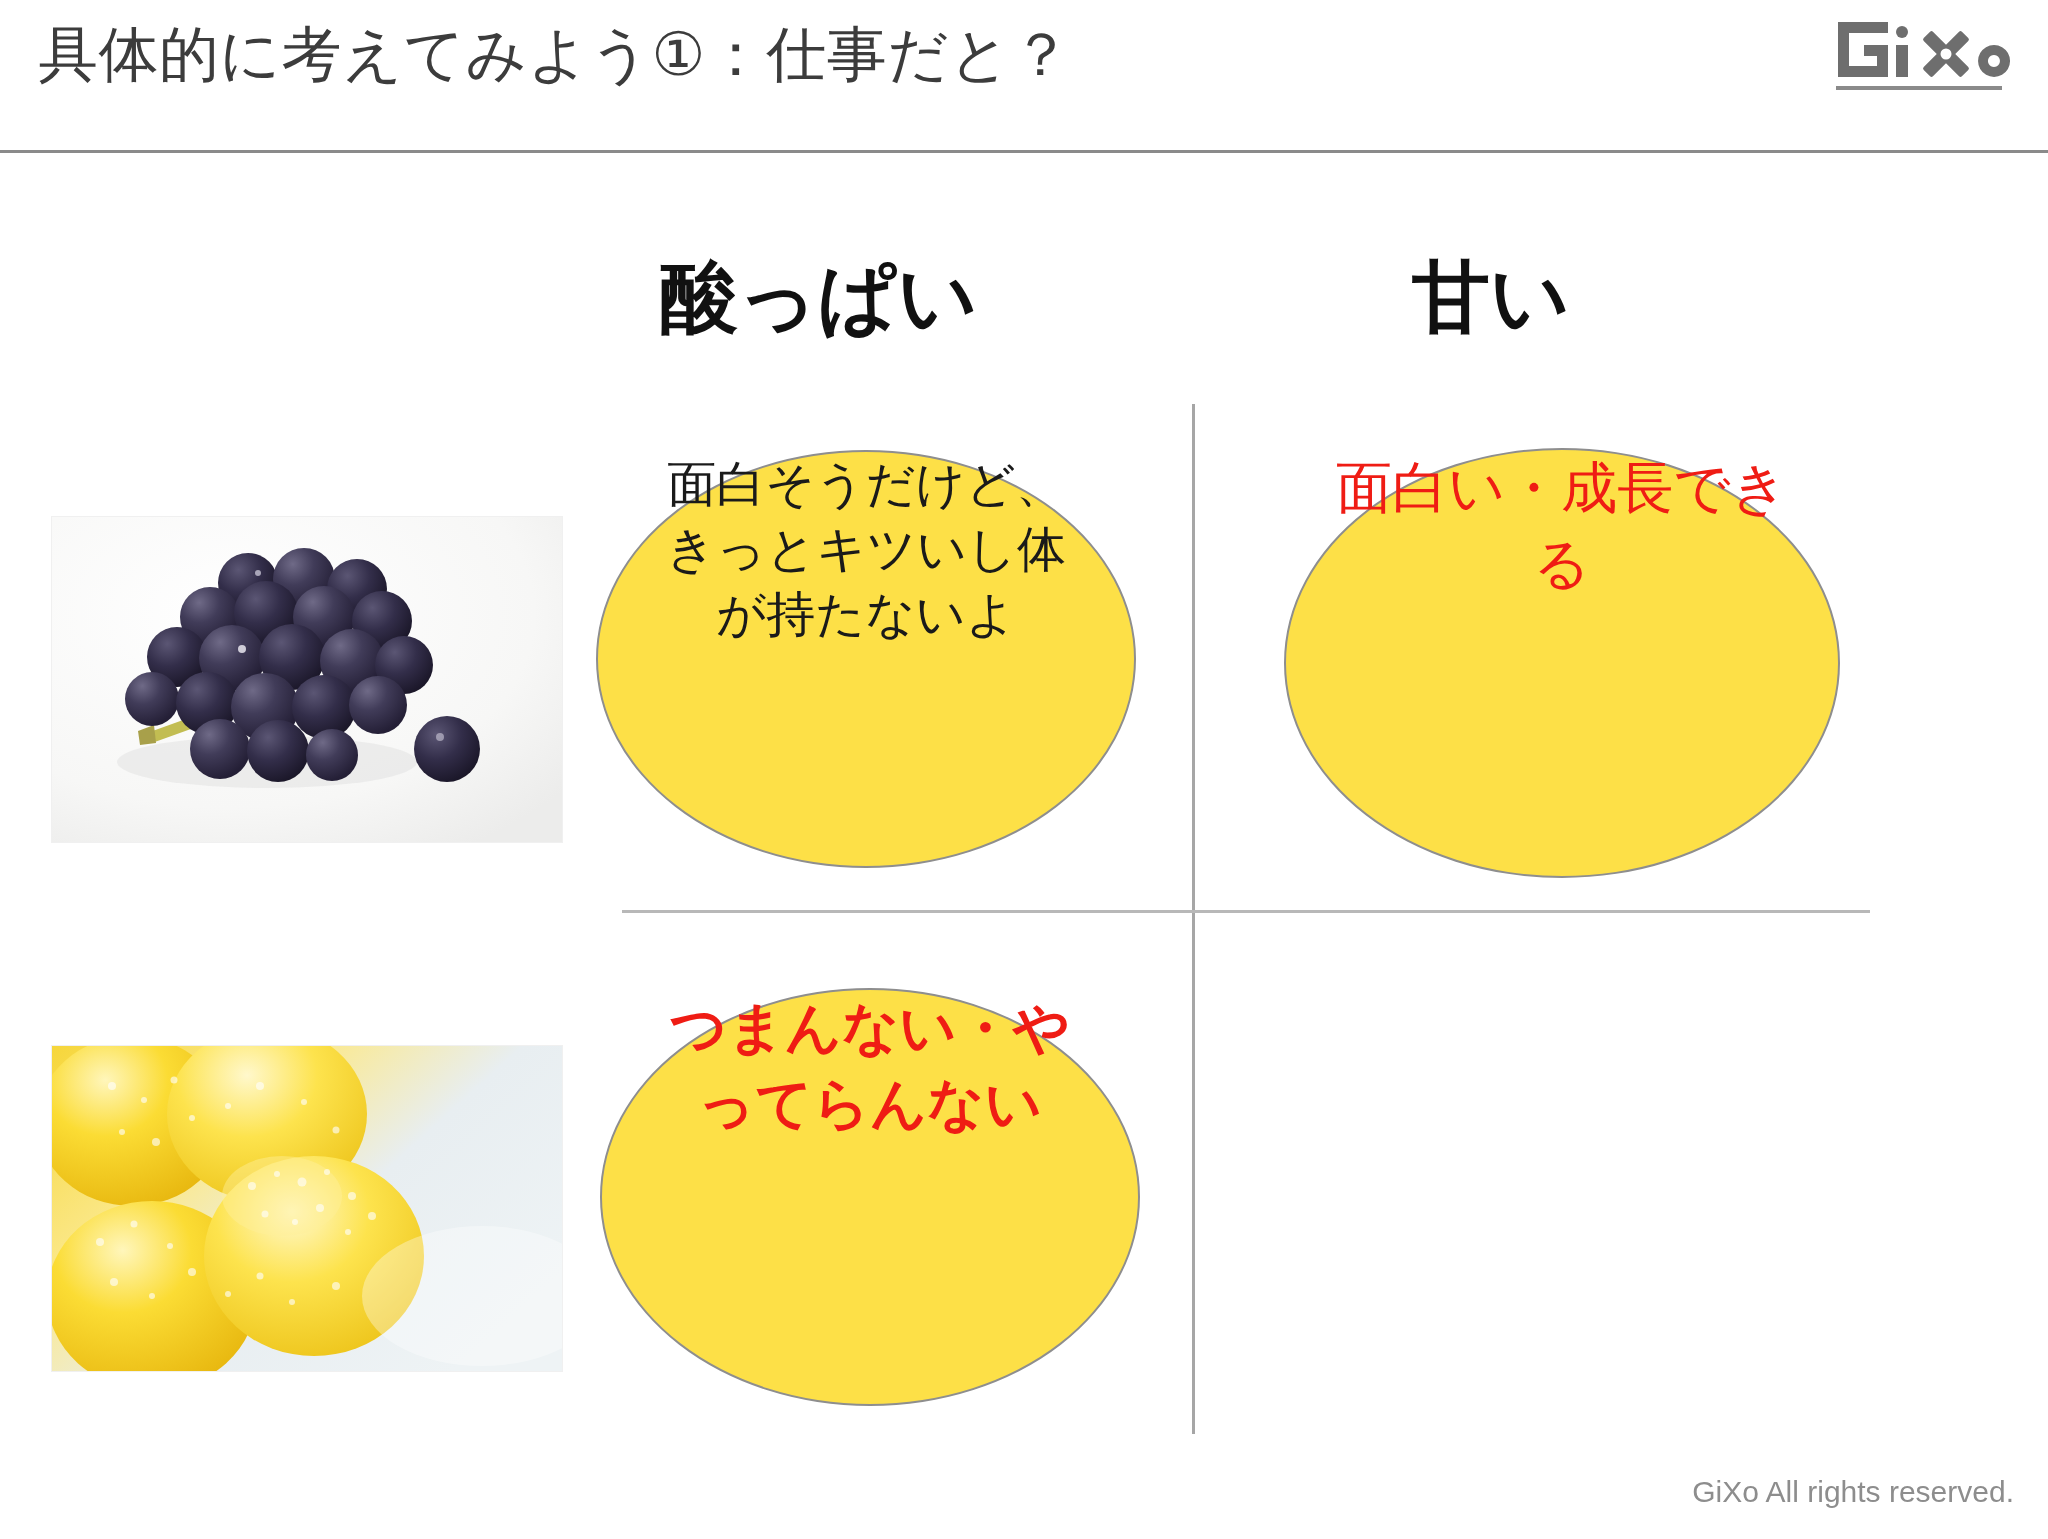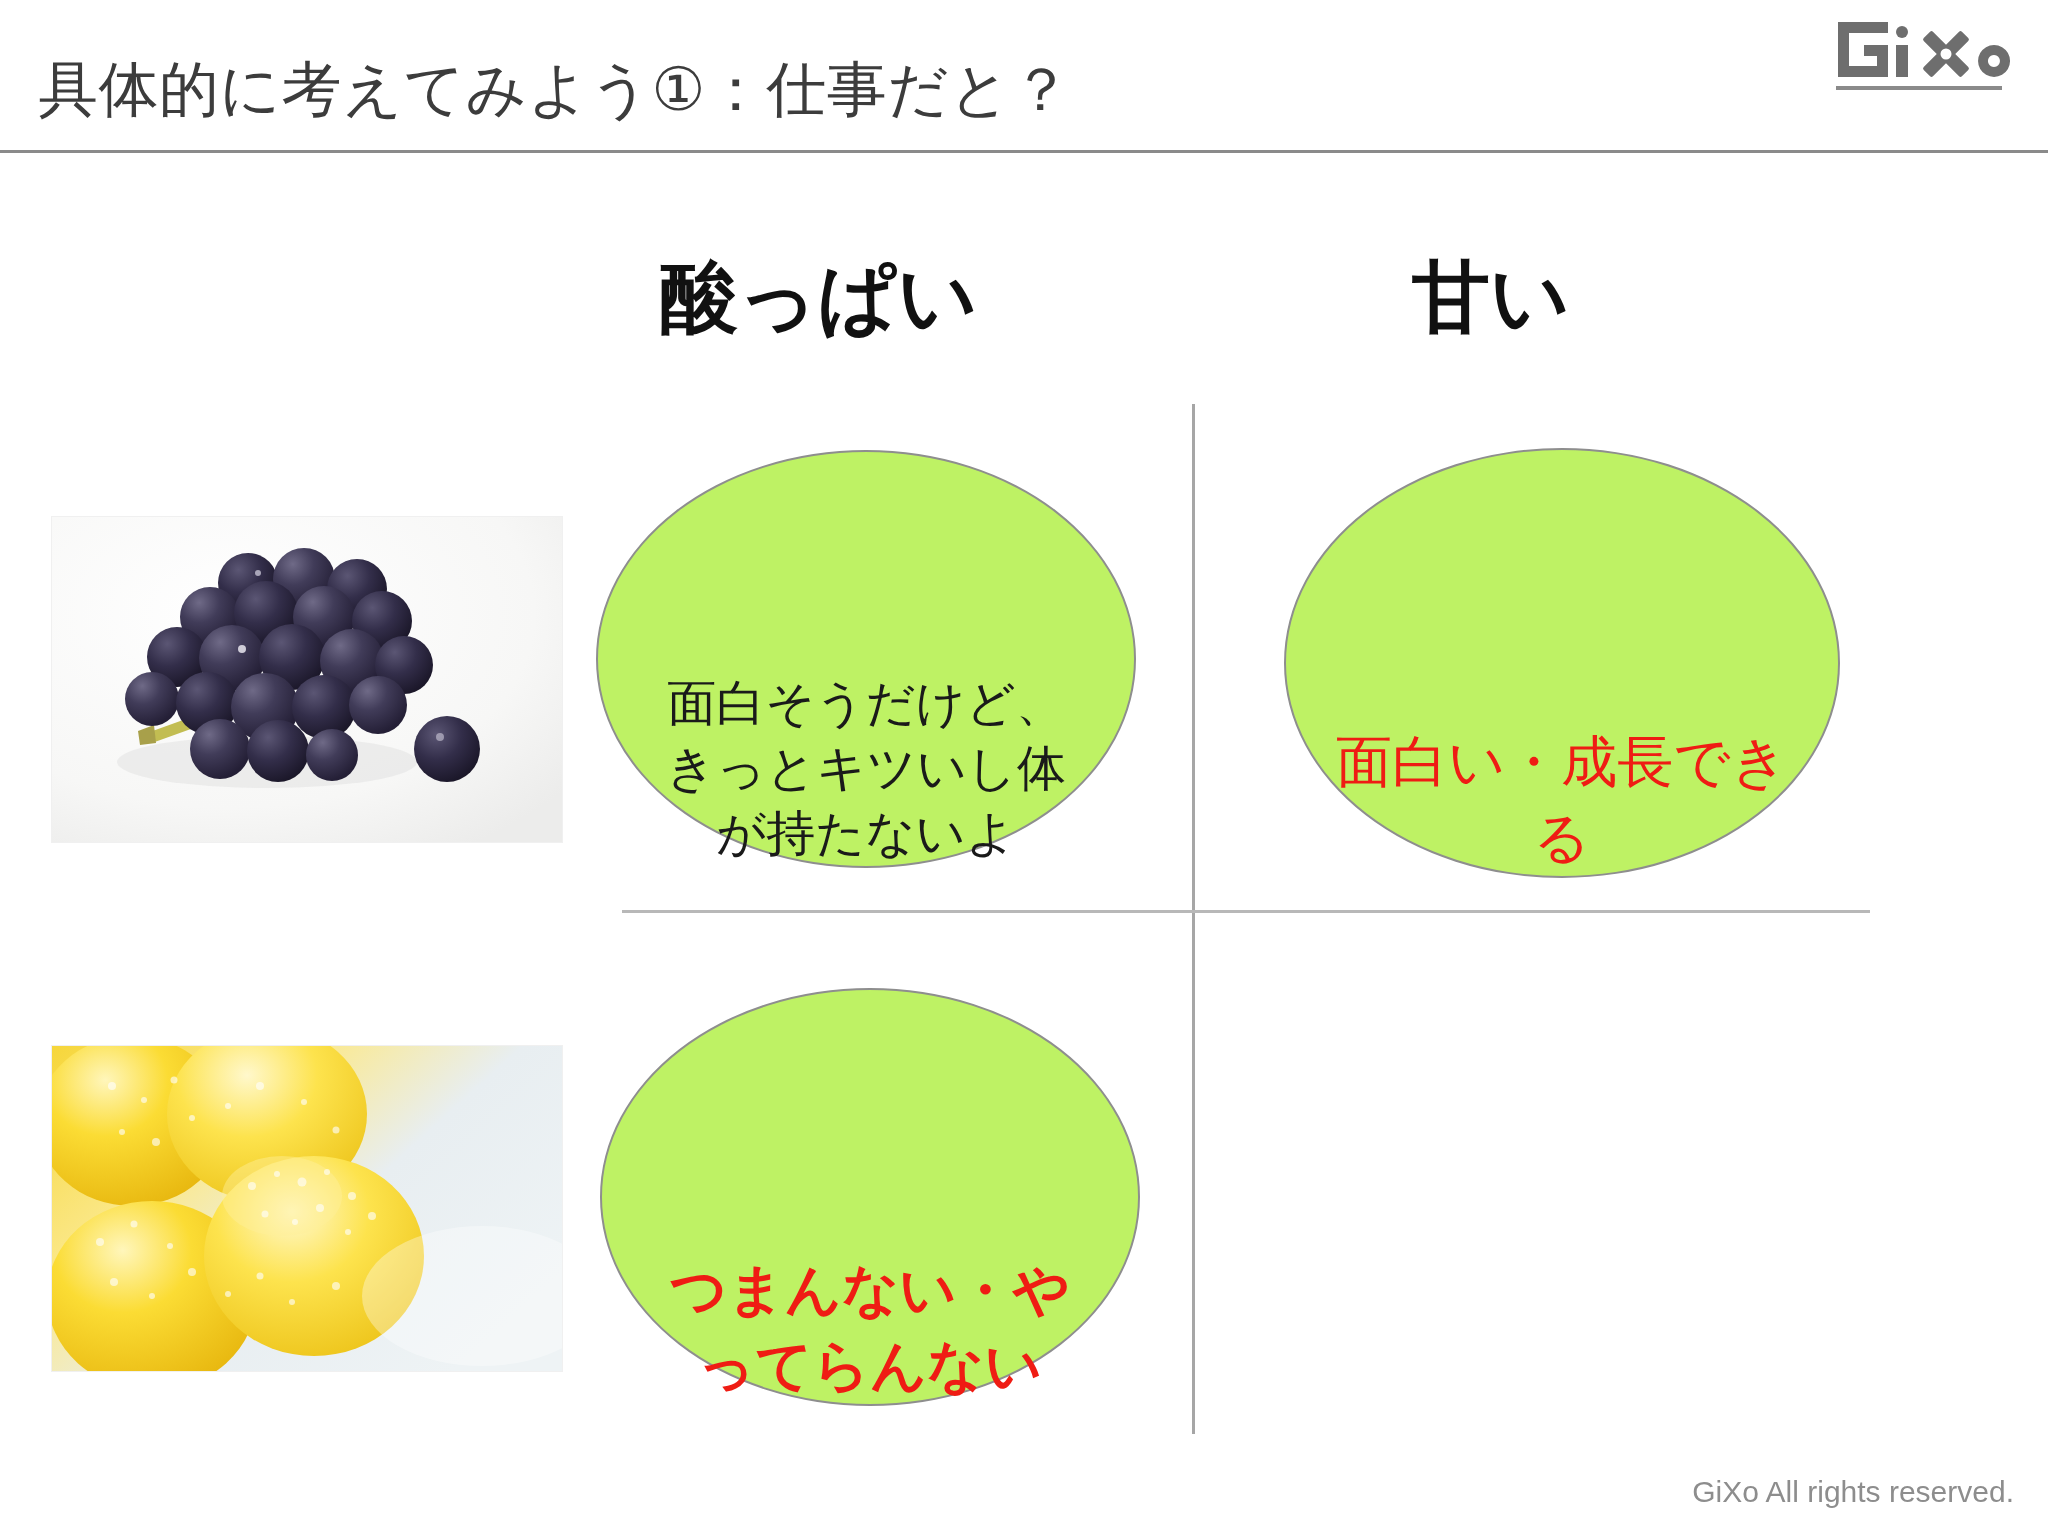--- a/index.html
+++ b/index.html
@@ -22,21 +22,20 @@
   #slide-title {
     position: absolute;
     left: 38px;
     top: 22px;
     font-size: 60px;
     line-height: 1.1;
     color: #3c3c3c;
     font-weight: 400;
     letter-spacing: 0.5px;
     white-space: nowrap;
-    margin-top: 35px;
   }
   #header-rule {
     position: absolute;
     left: 0;
     top: 150px;
     width: 2048px;
     height: 3px;
     background: #8a8a8a;
   }
 
@@ -99,23 +98,23 @@
     height: 325px;
     box-shadow: 0 0 0 1px #f0f0f0;
   }
   .photo svg { display: block; width: 100%; height: 100%; }
 
   
   .bubble {
     position: absolute;
     border: 2px solid #8e8e8e;
     border-radius: 50%;
-    background: #bef264;
+    background: #fde047;
     display: flex;
-    align-items: flex-end;
+    align-items: flex-start;
     justify-content: center;
     box-sizing: border-box;
   }
   .bubble-text {
     text-align: center;
     font-size: 49px;
     line-height: 1.33;
     color: #1a1a1a;
     padding: 0 58px;
     word-break: break-all;

